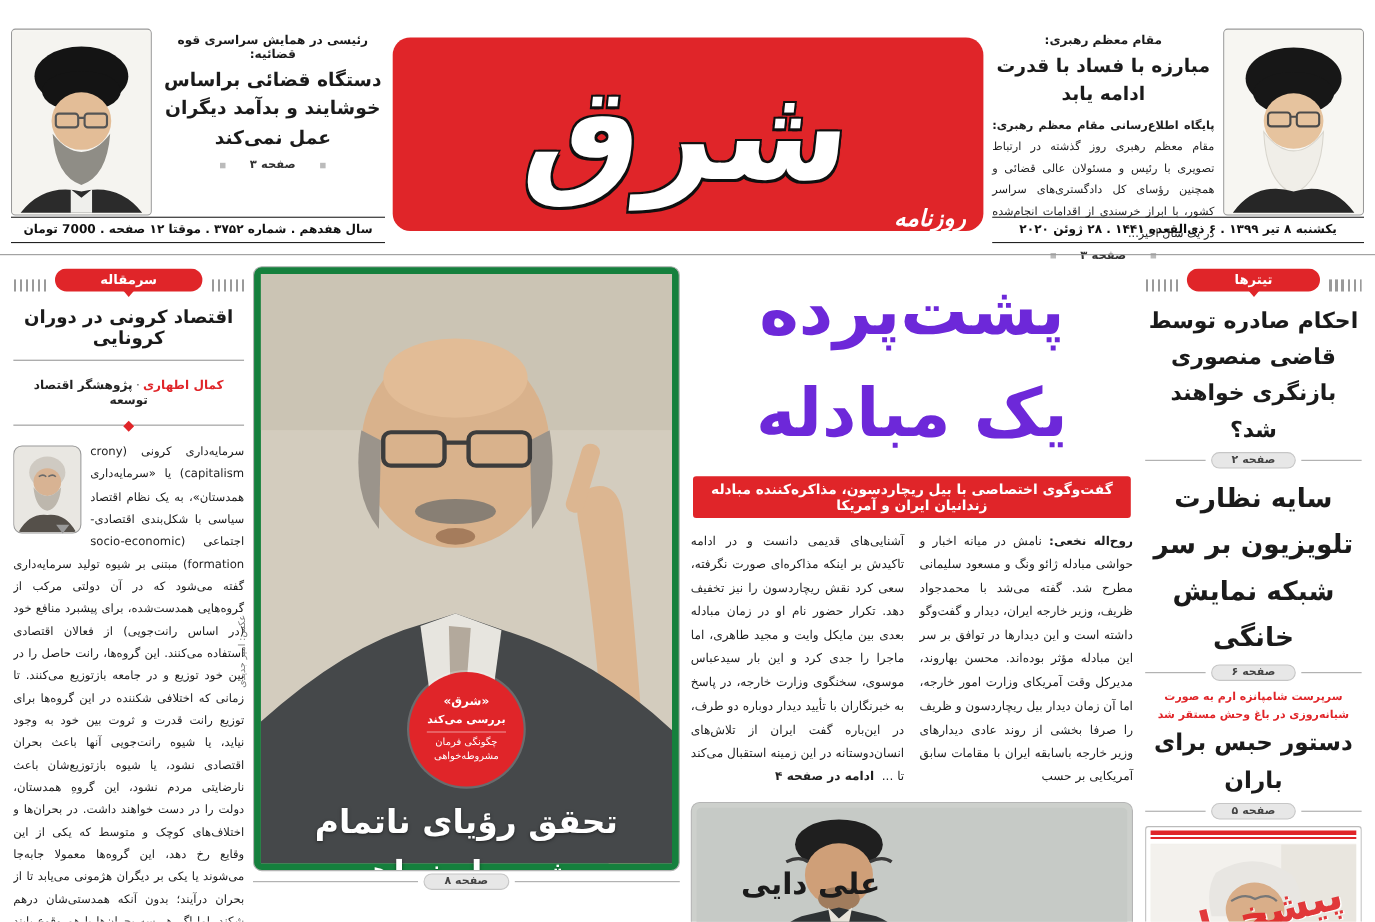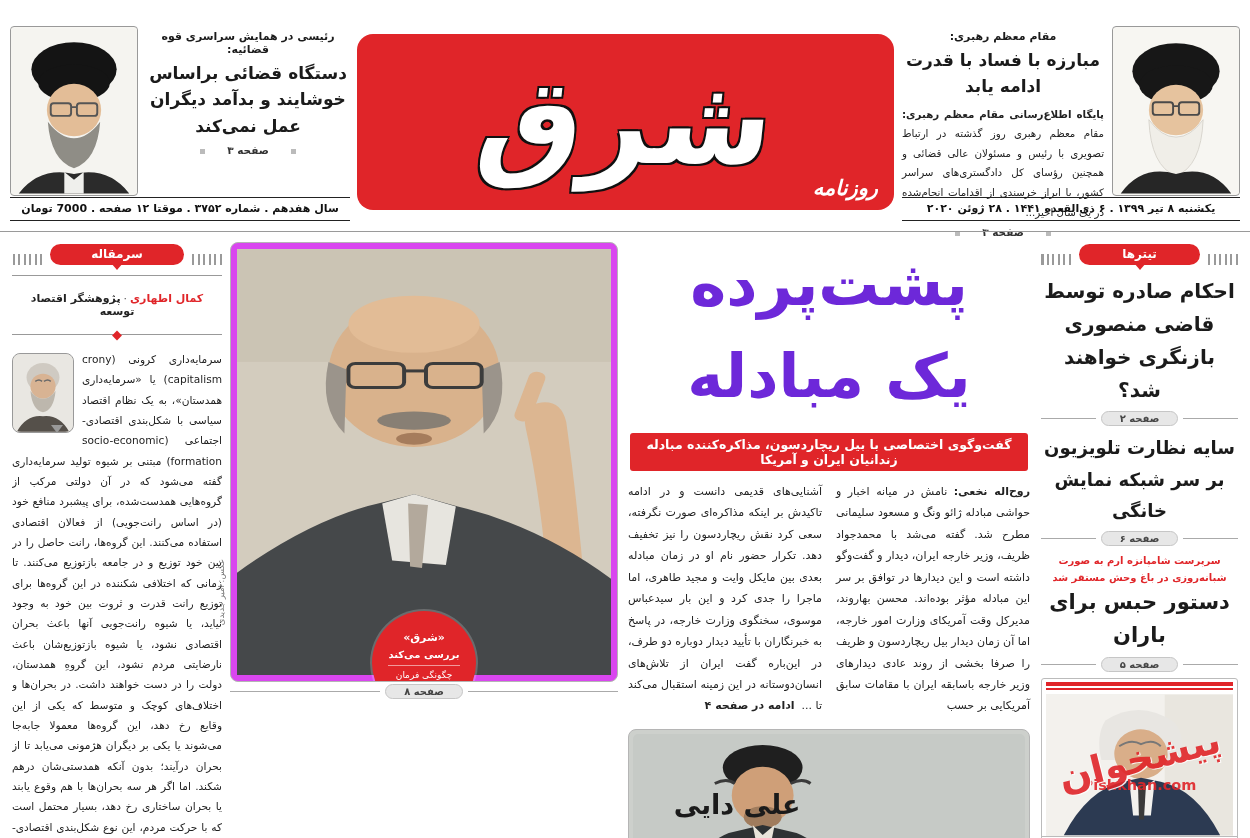--- a/index.html
+++ b/index.html
@@ -30,39 +30,39 @@
   .date-strip { position:absolute; top:197px; border-top:1.5px solid #222; border-bottom:1.5px solid #222; font-size:11px; font-weight:bold; text-align:center; padding:4px 2px 5px; color:#111; }
   .date-strip.right { right:10px; width:338px; }
   .date-strip.left  { left:10px;  width:340px; }
   .full-rule { position:absolute; top:231px; left:0; width:100%; height:1px; background:#9a9a9a; }
 
   
   .masthead { position:absolute; top:34px; left:357px; width:537px; height:176px; background:#e02529; border-radius:16px; }
   .masthead .logo { position:absolute; inset:0; display:flex; align-items:center; justify-content:center;
     font-size:118px; font-weight:900; color:#fff; transform:skewX(-6deg);
     text-shadow:0 0 2px #111, 2px 2px 0 #111, -2px 2px 0 #111, 2px -2px 0 #111, -2px -2px 0 #111; }
-  .masthead .tagline { position:absolute; bottom:10px; right:16px; color:#fff; font-size:21px; font-weight:bold; font-style:italic; }
+  .masthead .tagline { position:absolute; bottom:0; right:16px; color:#fff; font-size:21px; font-weight:bold; font-style:italic; }
 
   
   .p-pill { display:flex; align-items:center; gap:5px; margin:4px 0;justify-content:center; }
   .p-pill .ln { flex:1; height:1px; background:#aaa; }
   .p-pill .pl { background:#e7e7e7; border:1px solid #c6c6c6; border-radius:10px; font-size:10px; font-weight:bold; color:#444; padding:1px 18px; white-space:nowrap; }
 
   .badge-row { display:flex; align-items:flex-end; margin-bottom:10px; }
   .ticks { width:30px; height:11px; flex:none;
     background:repeating-linear-gradient(to left,#9a9a9a 0 2px,transparent 2px 5.5px); }
   .badge { flex:1; margin:0 8px; position:relative; background:#e02529; color:#fff; text-align:center;
     font-size:12px; font-weight:bold; border-radius:12px; padding:3px 0 4px; }
   .badge::after { content:""; position:absolute; bottom:-11px; left:50%; transform:translateX(-50%);
     border:6px solid transparent; border-top:7px solid #e02529; }
 
   
   .headlines-col { position:absolute; top:244px; right:12px; width:197px; height:594px; overflow:hidden; }
   .hl-item1 { font-size:20px; font-weight:900; text-align:center; line-height:1.65; letter-spacing:-.2px; }
-  .hl-item2 { font-size:18px; font-weight:600; text-align:center; line-height:1.75; margin-top:6px; }
+  .hl-item2 { font-size:24px; font-weight:600; text-align:center; line-height:1.75; margin-top:6px; }
   .hl-kicker { color:#e02529; font-size:10px; font-weight:bold; text-align:center; line-height:1.7; margin-top:6px; }
   .hl-item3 { font-size:21px; font-weight:900; text-align:center; line-height:1.6; }
   .aref-box { margin-top:6px; position:relative; border:1px solid #bbb; border-radius:3px; overflow:hidden; }
   .aref-redbars { height:10px; background:linear-gradient(#e02529 0 4px,#fff 4px 6px,#e02529 6px 8px,#fff 8px 10px); margin:3px 4px 0; }
   .aref-photo { position:relative; height:142px; margin:2px 4px 0; background:#f2f0ec; }
   .aref-photo svg { display:block; width:100%; height:100%; }
   .wm { position:absolute; inset:0; display:flex; flex-direction:column; align-items:center; justify-content:center; color:#e02529; opacity:.9; pointer-events:none; }
   .wm .fa { font-size:38px; font-weight:900; transform:rotate(-14deg); text-shadow:1px 1px 0 #fff; }
   .wm .en { font-size:14.5px; font-weight:bold; margin-top:-4px; }
   .aref-kicker { border-top:1px solid #bbb; font-size:11.5px; font-weight:bold; text-align:center; padding:5px 2px 1px; }
@@ -73,21 +73,21 @@
   .lead-bar { margin:12px 2px 10px; background:#e02529; color:#fff; font-size:12.5px; font-weight:bold; text-align:center; border-radius:3px; padding:4px 2px; }
   .lead-cols { display:flex; gap:14px; }
   .lead-cols .c { flex:1; font-size:11px; line-height:1.95; text-align:justify; color:#222; }
   .lead-cols b { font-weight:900; }
   .sport-box { position:relative; margin-top:12px; height:212px; border:1px solid #b5b5b5; border-radius:8px; background:#cdd0cc; overflow:hidden; }
   .sport-box svg { position:absolute; inset:4px; width:calc(100% - 8px); height:calc(100% - 8px); border-radius:5px; }
   .sport-head { position:absolute; top:52px; left:18px; width:180px; text-align:center; font-size:27px; font-weight:900; line-height:1.7; letter-spacing:-.5px; }
 
   
   .feature-col { position:absolute; top:242px; right:632px; width:388px; height:596px; }
-  .feature-box { position:relative; height:440px; border:1px solid #b5b5b5; border-radius:8px; overflow:hidden; background:#d946ef;text-decoration:underline; }
+  .feature-box { position:relative; height:550px; border:1px solid #b5b5b5; border-radius:8px; overflow:hidden; background:#15803d;text-decoration:underline; }
   .feature-box > svg { position:absolute; inset:6px; width:calc(100% - 12px); height:calc(100% - 12px); }
   .f-badge { position:absolute; top:368px; left:50%; transform:translateX(-50%); width:104px; height:104px; border-radius:50%; background:#e02529; color:#fff; display:flex; flex-direction:column; align-items:center; justify-content:center; text-align:center; line-height:1.5; box-shadow:0 0 0 2px #fff3; }
   .f-badge .b1 { font-size:11px; font-weight:bold; }
   .f-badge .b2 { font-size:10px; font-weight:bold; border-bottom:1px solid #ffffff88; padding-bottom:3px; margin-bottom:3px; }
   .f-badge .b3,.f-badge .b4 { font-size:9px; }
   .f-head { position:absolute; top:482px; left:0; right:0; text-align:center; color:#fff; font-size:30px; font-weight:900; line-height:1.55; text-shadow:0 1px 3px #0008; letter-spacing:-.3px; }
   .f-sub { position:absolute; top:536px; left:0; right:0; text-align:left; color:#fff; font-size:15px; font-weight:bold; text-shadow:0 1px 2px #0008;margin-top:31px; }
   .f-pill { margin-top:2px; }
   .feature-col { direction:rtl; }
   .f-credit-wrap { position:absolute; left:-14px; top:250px; height:200px; display:flex; align-items:center; }
@@ -286,20 +286,21 @@
       <span class="f-credit2">عکس: امیر جدیدی</span>
     </div>
   </section>
 
   <aside class="editorial-col">
     <div class="badge-row">
       <span class="ticks"></span>
       <span class="badge">سرمقاله</span>
       <span class="ticks"></span>
     </div>
+    <h3 class="ed-title">اقتصاد کرونی در دوران کرونایی</h3>
     <div class="ed-byline">
       <span class="nm">کمال اطهاری</span><span class="sep">·</span><span class="rl">پژوهشگر اقتصاد توسعه</span>
     </div>
     <div class="ed-body">
       <span class="ed-photo">
         <svg viewBox="0 0 62 80">
           <rect width="62" height="80" fill="#e9e7e2"></rect>
           <ellipse cx="31" cy="24" rx="17" ry="15" fill="#cfcac2"></ellipse>
           <ellipse cx="31" cy="33" rx="13" ry="13" fill="#d8b393"></ellipse>
           <path d="M18 38 Q20 58 31 60 Q42 58 44 38 Q38 46 31 46 Q24 46 18 38 Z" fill="#bdb7ad"></path>

